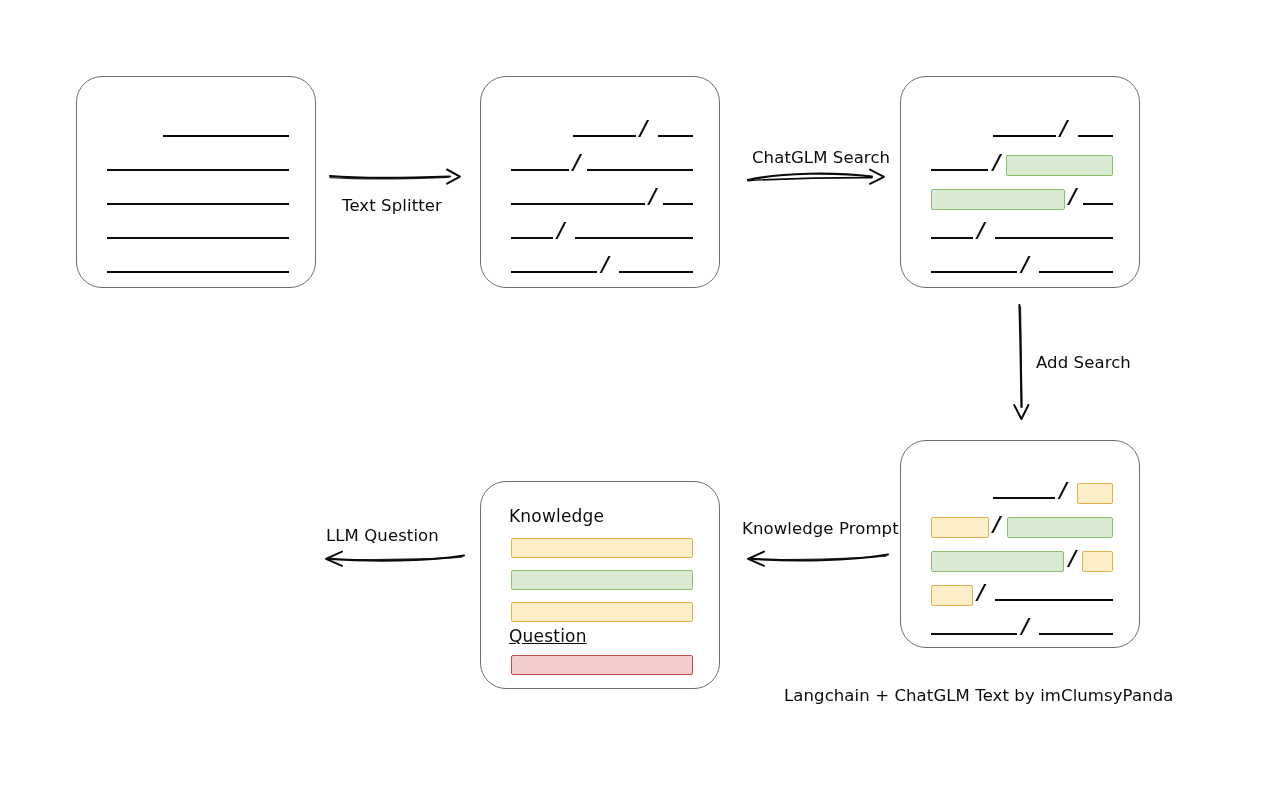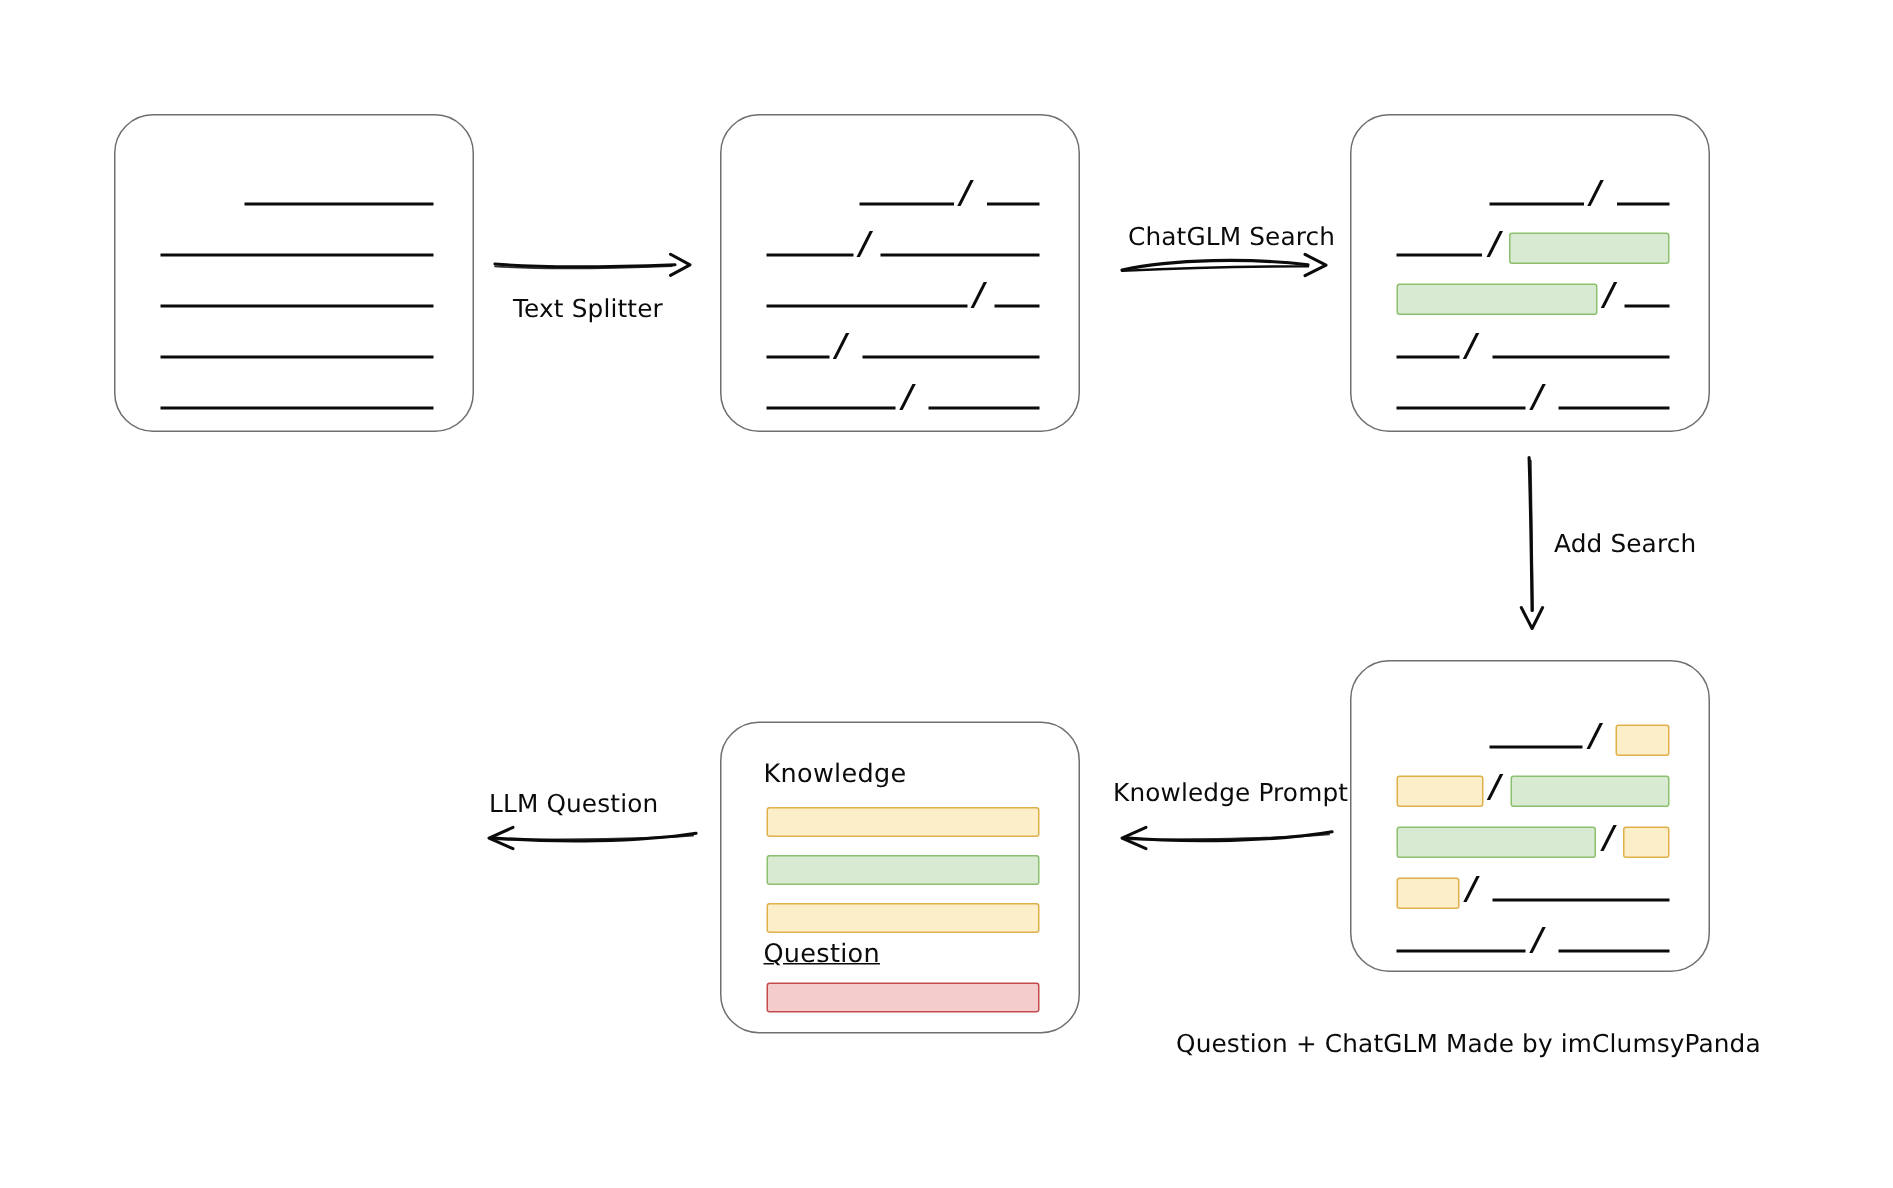--- a/index.html
+++ b/index.html
@@ -299,15 +299,15 @@
   <div class="conn" style="left:318px;top:548px;width:146px;height:22px;">
     <svg width="146" height="22" viewBox="0 0 146 22">
       <path d="M146,7.5 C108,13.4 52,14 10,10.5" fill="none" stroke="#0b0b0b" stroke-width="2.1" stroke-linecap="round"></path>
       <path d="M144,9 C106,11.8 52,11.9 10,11.6" fill="none" stroke="#0b0b0b" stroke-width="1.3" stroke-linecap="round" opacity=".85"></path>
       <path d="M24,3.6 L8,10.8 L24,17.8" fill="none" stroke="#0b0b0b" stroke-width="2" stroke-linejoin="round" stroke-linecap="round"></path>
     </svg>
   </div>
   <div class="conn-label" style="left:326px;top:526px;">LLM Question</div>
 
 
-  <div class="footer" style="left:784px;top:686px;">Question + ChatGLM Made by imClumsyPanda</div>
+  <div class="footer" style="left:784px;top:686px;">Langchain + ChatGLM Text by imClumsyPanda</div>
 
 </div>
 
 </body></html>

